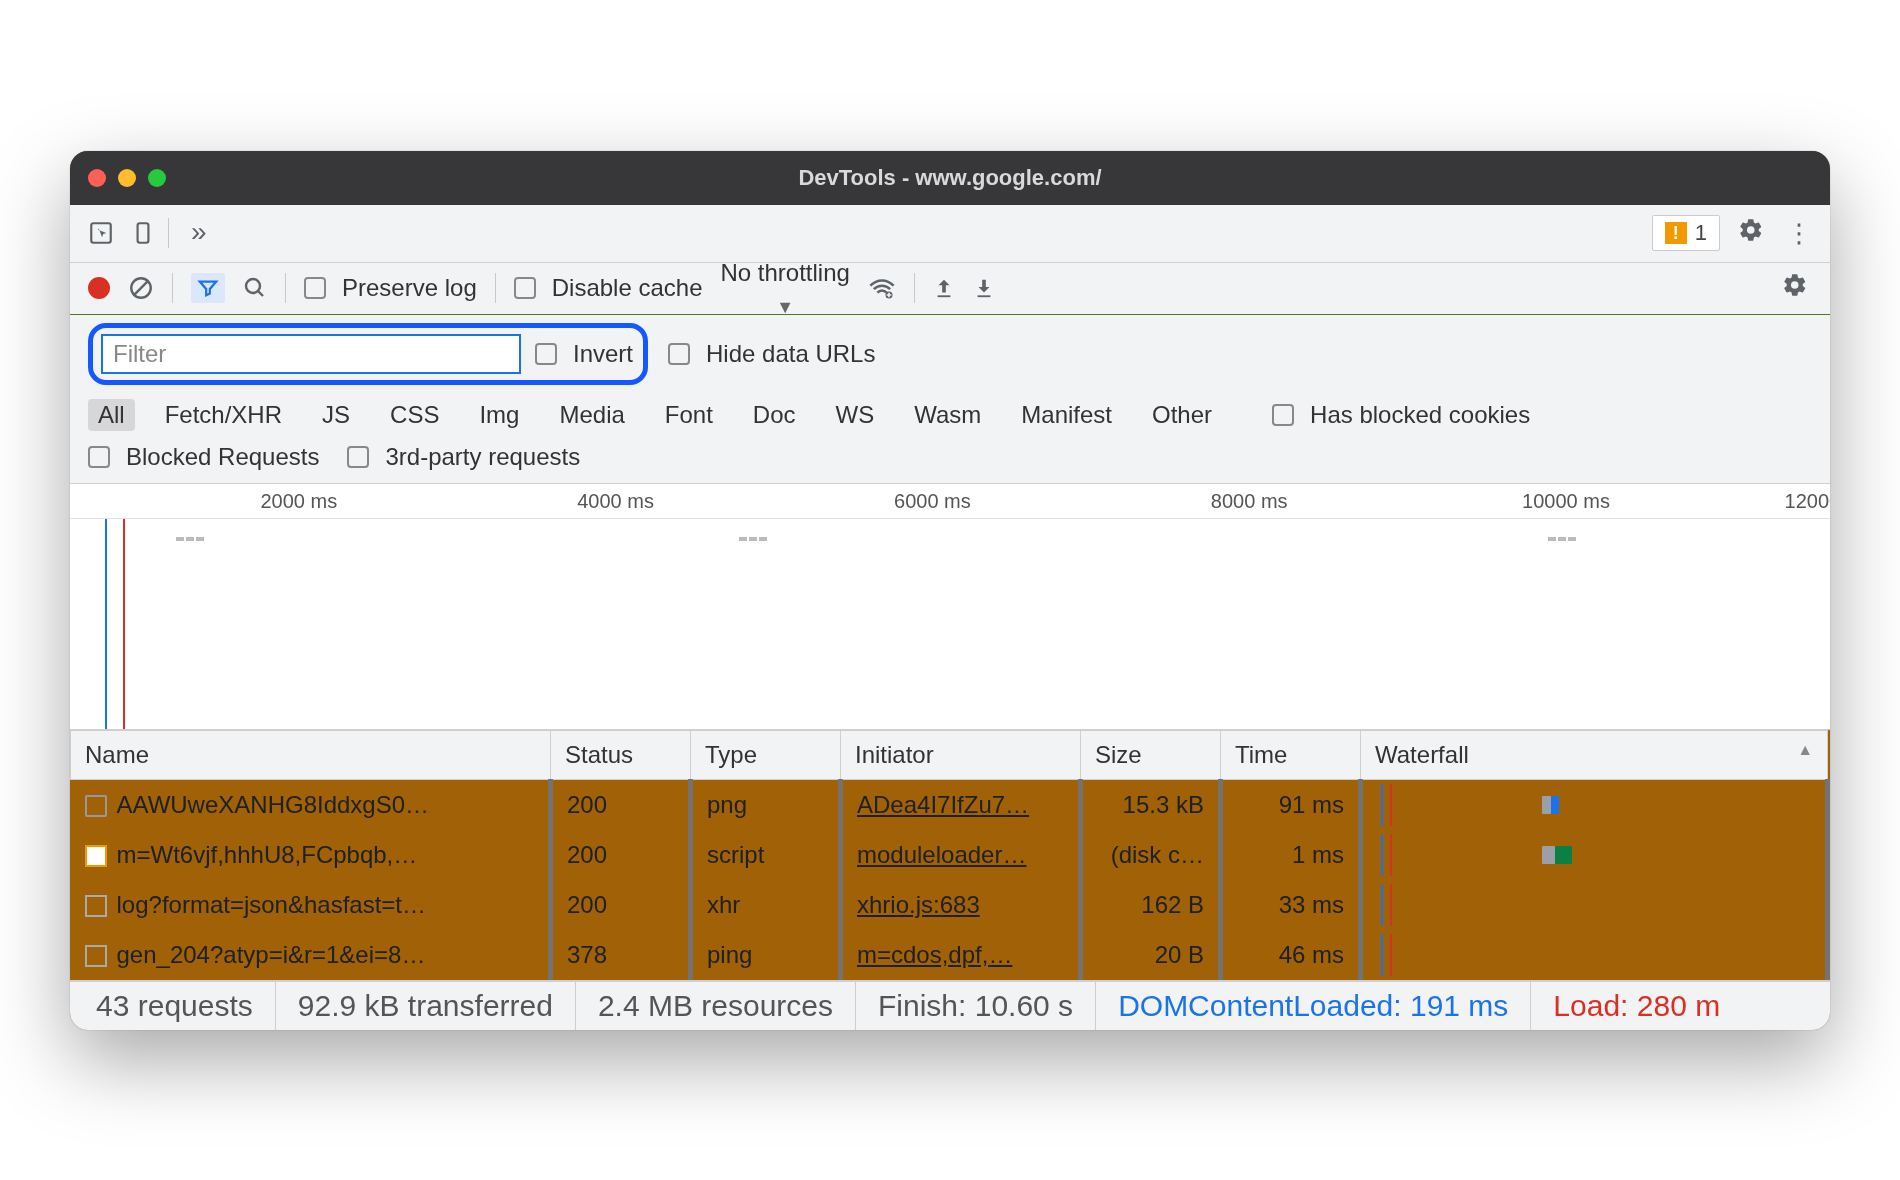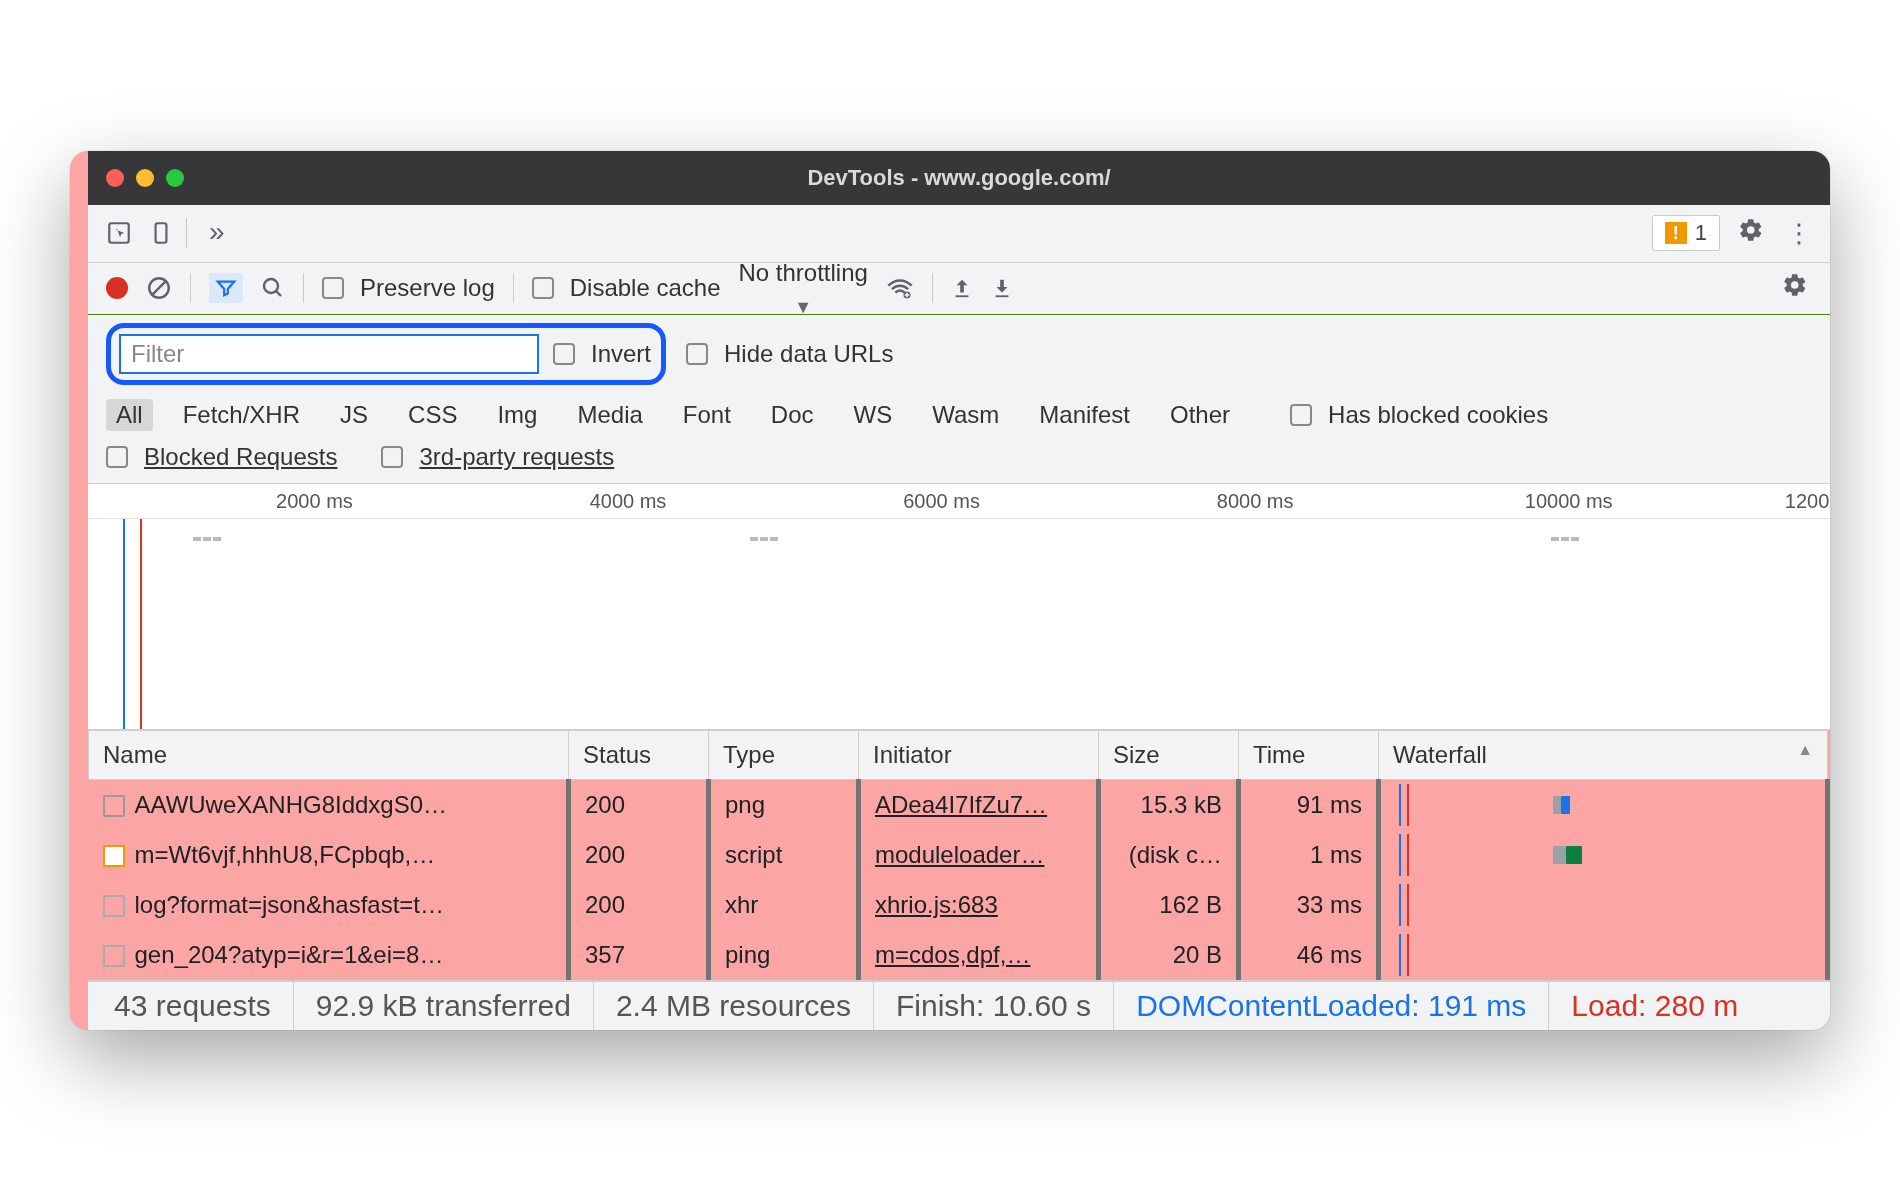--- a/index.html
+++ b/index.html
@@ -7,22 +7,21 @@
     font-family: -apple-system, BlinkMacSystemFont, "Segoe UI", Helvetica, Arial, sans-serif;
     background: #fff;
     width: 1900px; height: 1180px;
     display: flex; align-items: center; justify-content: center;
   }
   .window {
     width: 1760px;
     border-radius: 18px;
     overflow: hidden;
     box-shadow: 0 30px 80px rgba(0,0,0,.35), 0 0 0 1px rgba(0,0,0,.05);
-    background: #fca5a5;
-    padding-left: 18px;
+    background: #a16207;
   }
   
   .titlebar {
     background: #37373a;
     height: 54px;
     display: flex; align-items: center;
     padding: 0 18px;
     position: relative;
   }
   .traffic { display: flex; gap: 12px; }
@@ -122,26 +121,25 @@
     gap: 20px;
     background:#f1f3f4;
     font-size:24px;
     color:#333;
   }
   .chip { padding:2px 10px; border-radius:4px; cursor:pointer;}
   .chip.active { background:#d7d7d9; }
   .chips2-row {
     display:flex; align-items:center;
     padding: 6px 18px 12px 18px;
-    gap: 44px;
+    gap: 28px;
     background:#f1f3f4;
     font-size:24px;
     color:#333;
     border-bottom:1px solid #d0d0d0;
-    text-decoration:underline;
   }
 
   
   .overview {
     height: 246px;
     border-bottom:1px solid #cfcfcf;
     position:relative;
     font-size:20px;color:#555;
     background:#fff;
   }
@@ -419,21 +417,21 @@
           <td class="col-time num">33 ms</td>
           <td>
             <div class="wf-cell">
               <div class="wf-dcl" style="left:1%"></div>
               <div class="wf-load" style="left:3%"></div>
             </div>
           </td>
         </tr>
         <tr>
           <td class="col-name"><span class="file-ico plain"></span>gen_204?atyp=i&amp;r=1&amp;ei=8…</td>
-          <td class="col-status">357</td>
+          <td class="col-status">378</td>
           <td class="col-type">ping</td>
           <td class="col-init init">m=cdos,dpf,…</td>
           <td class="col-size num">20 B</td>
           <td class="col-time num">46 ms</td>
           <td>
             <div class="wf-cell">
               <div class="wf-dcl" style="left:1%"></div>
               <div class="wf-load" style="left:3%"></div>
             </div>
           </td>

